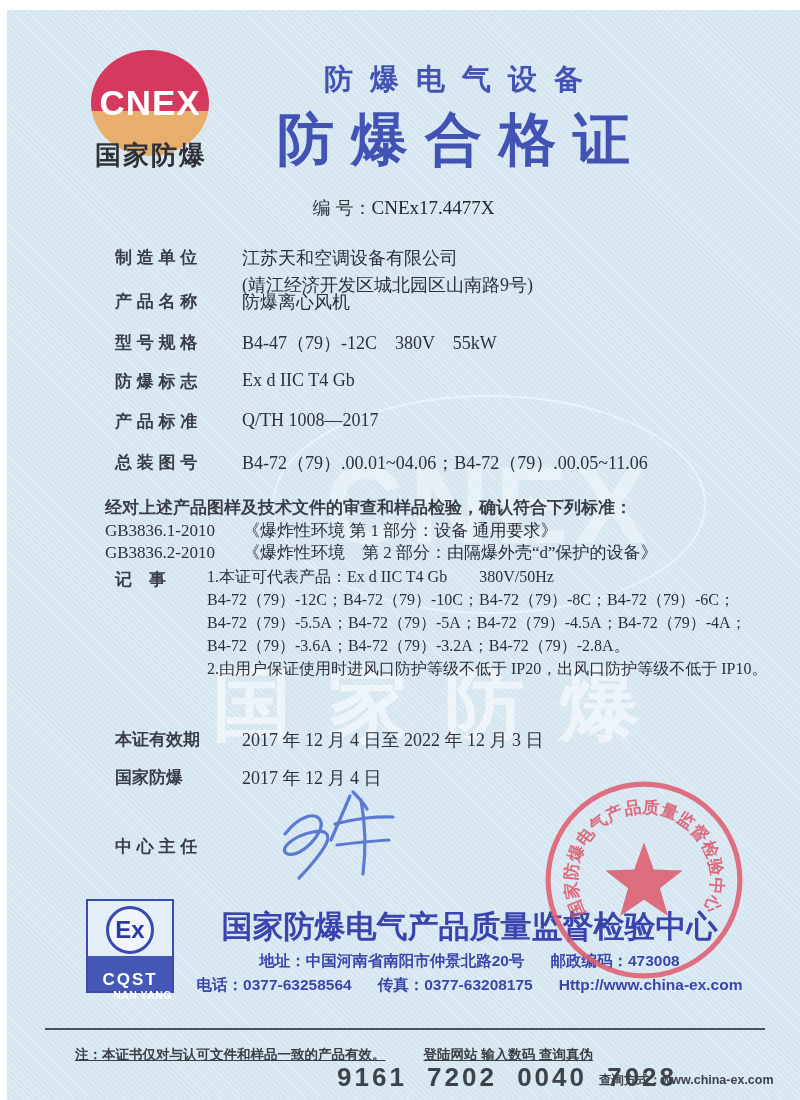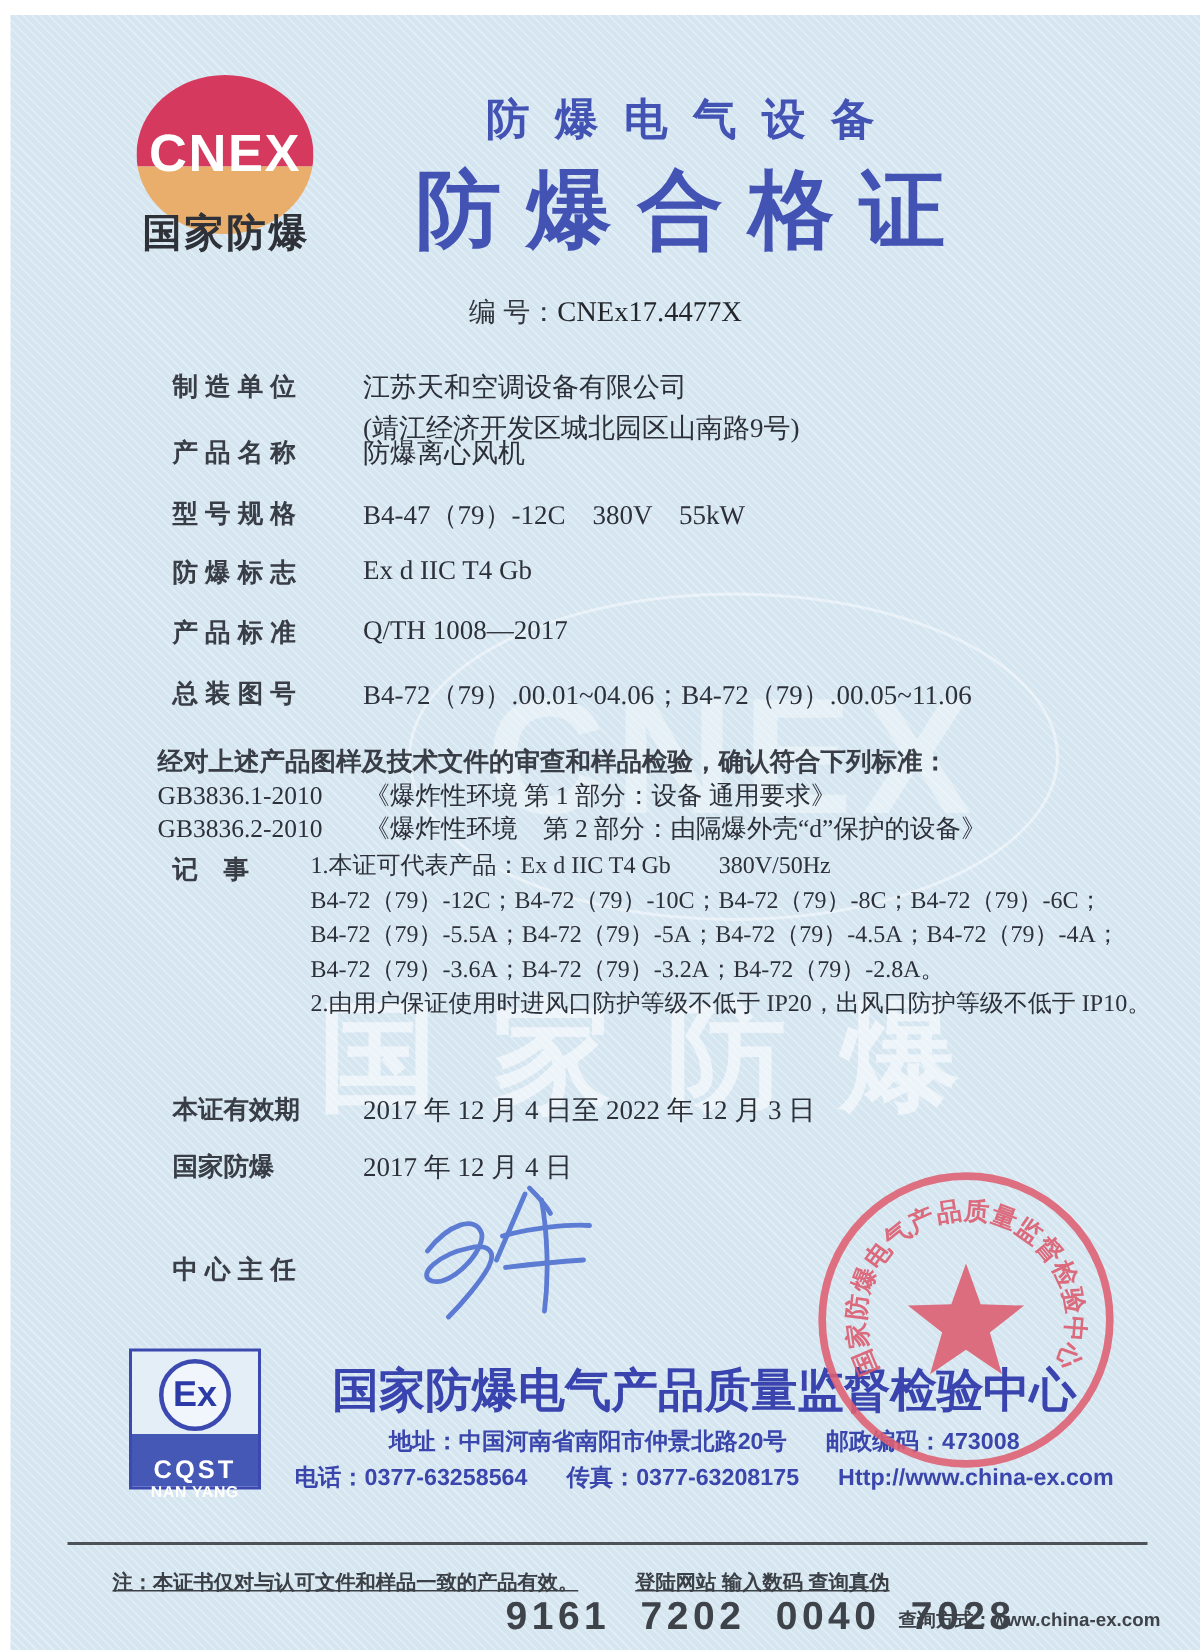--- a/index.html
+++ b/index.html
@@ -62,21 +62,21 @@
 
   
   .ex-box{left:79px;top:889px;width:88px;height:94px;border:2px solid #3b49b0;z-index:1;
           background:#e3eef7;box-sizing:border-box;}
   .ex-circle{position:absolute;left:50%;top:5px;transform:translateX(-50%);width:48px;height:48px;
              border:3px solid #3b49b0;border-radius:50%;background:#f0f6fb;box-sizing:border-box;
              display:flex;align-items:center;justify-content:center;font-size:24px;font-weight:bold;color:#2b3aa6;}
   .ex-strip{position:absolute;left:0;bottom:0;width:100%;height:35px;background:#4558b6;color:#ffffff;
             text-align:center;line-height:1;}
   .ex-strip .cqst{font-size:17px;letter-spacing:2px;font-weight:bold;margin-top:15px;}
-  .ex-strip .ny{font-size:10.5px;letter-spacing:.5px;font-weight:bold;margin-top:2px;}
+  .ex-strip .ny{font-size:10.5px;letter-spacing:.5px;font-weight:bold;margin-top:2px;text-align:right;}
   .inst-name{left:185px;top:896px;width:555px;text-align:center;font-size:31px;font-weight:bold;
              color:#3a44ae;z-index:1;white-space:nowrap;letter-spacing:0px;
              font-family:"Liberation Serif", serif;}
   .inst-line{position:absolute;left:185px;width:555px;text-align:center;font-size:15.5px;font-weight:bold;
              color:#3a46ac;z-index:1;white-space:nowrap;}
   .inst-line .gap{display:inline-block;width:26px;}
 
   
   .rule{left:38px;top:1018px;width:720px;height:2px;background:#4d5258;z-index:1;}
   .bnote{left:68px;top:1036px;font-size:13.5px;font-weight:bold;color:#3b4046;z-index:1;white-space:nowrap;text-decoration:underline;}

